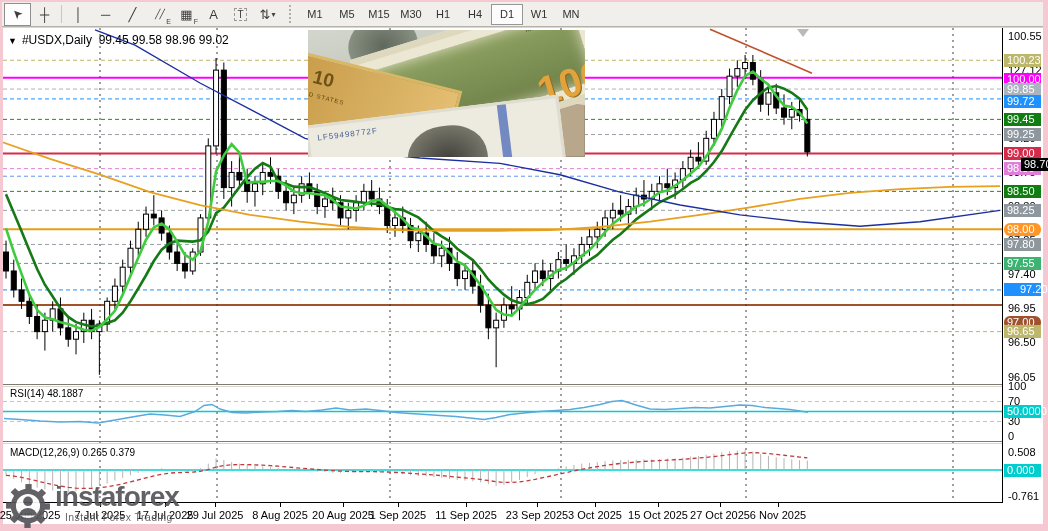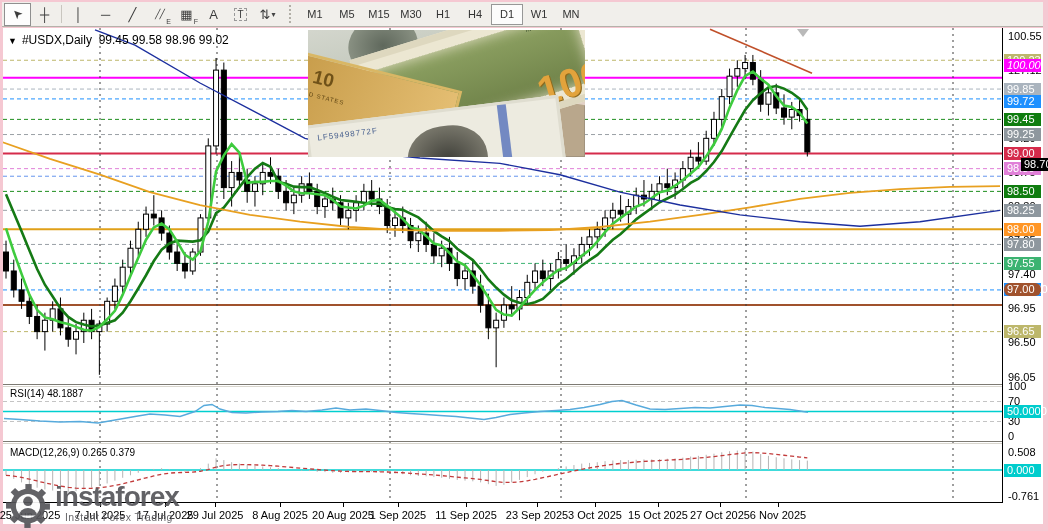--- a/index.html
+++ b/index.html
@@ -482,35 +482,35 @@
       <div class="plabel" style="top: 69.72px;">99.65</div>
       <div class="plabel" style="top: 103.83px;">99.20</div>
       <div class="plabel" style="top: 137.94px;">98.75</div>
       <div class="plabel" style="top: 172.05px;">98.30</div>
       <div class="plabel" style="top: 206.16px;">97.85</div>
       <div class="plabel" style="top: 240.27px;">97.40</div>
       <div class="plabel" style="top: 274.38px;">96.95</div>
       <div class="plabel" style="top: 308.49px;">96.50</div>
       <div class="plabel" style="top: 342.6px;">96.05</div>
       <div class="pbadge" style="top: 25.756px; background: rgb(189, 183, 107);">100.23</div>
-      <div class="pbadge" style="top: 31px; background: rgb(255, 0, 255); font-style: italic;">100.00</div>
+      <div class="pbadge" style="top: 45px; background: rgb(255, 0, 255);">100.00</div>
       <div class="pbadge" style="top: 54.56px; background: rgb(170, 180, 190);">99.85</div>
       <div class="pbadge" style="top: 67px; background: rgb(30, 144, 255);">99.72</div>
       <div class="pbadge" style="top: 84.88px; background: rgb(15, 125, 15);">99.45</div>
       <div class="pbadge" style="top: 100.04px; background: rgb(142, 151, 158);">99.25</div>
       <div class="pbadge" style="top: 118.99px; background: rgb(213, 43, 75);">99.00</div>
       <div class="pbadge" style="top: 134.15px; background: rgb(224, 127, 216);">98.80</div>
       <div class="pbadge" style="top: 130px; background: #000000; margin-left: 17px;">98.70</div>
       <div class="pbadge" style="top: 156.89px; background: rgb(15, 125, 15);">98.50</div>
       <div class="pbadge" style="top: 175.84px; background: rgb(142, 151, 158);">98.25</div>
-      <div class="pbadge" style="top: 194.79px; background: rgb(255, 150, 38);">98.00</div>
+      <div class="pbadge" style="top: 194.79px; background: rgb(255, 150, 38); border-radius: 6px;">98.00</div>
       <div class="pbadge" style="top: 209.95px; background: rgb(142, 151, 158);">97.80</div>
       <div class="pbadge" style="top: 228.9px; background: rgb(60, 179, 113);">97.55</div>
       <div class="pbadge" style="top: 255.43px; background: rgb(30, 144, 255); padding-left: 16px;">97.20</div>
-      <div class="pbadge" style="top: 255px; background: rgb(160, 82, 45); border-radius: 6px;">97.00</div>
+      <div class="pbadge" style="top: 288px; background: rgb(160, 82, 45); border-radius: 6px;">97.00</div>
       <div class="pbadge" style="top: 297.12px; background: rgb(189, 183, 107);">96.65</div>
       <div class="plabel" style="top: 352px;">100</div>
       <div class="plabel" style="top: 367px;">70</div>
       <div class="plabel" style="top: 387px;">30</div>
       <div class="plabel" style="top: 402px;">0</div>
       <div class="pbadge" style="top: 377px; background: rgb(0, 205, 205);">50.0000</div>
       <div class="plabel" style="top: 417.517px;">0.508</div>
       <div class="plabel" style="top: 462.439px;">-0.761</div>
       <div class="pbadge" style="top: 435.5px; background: rgb(0, 205, 205);">0.000</div>
     </div>

